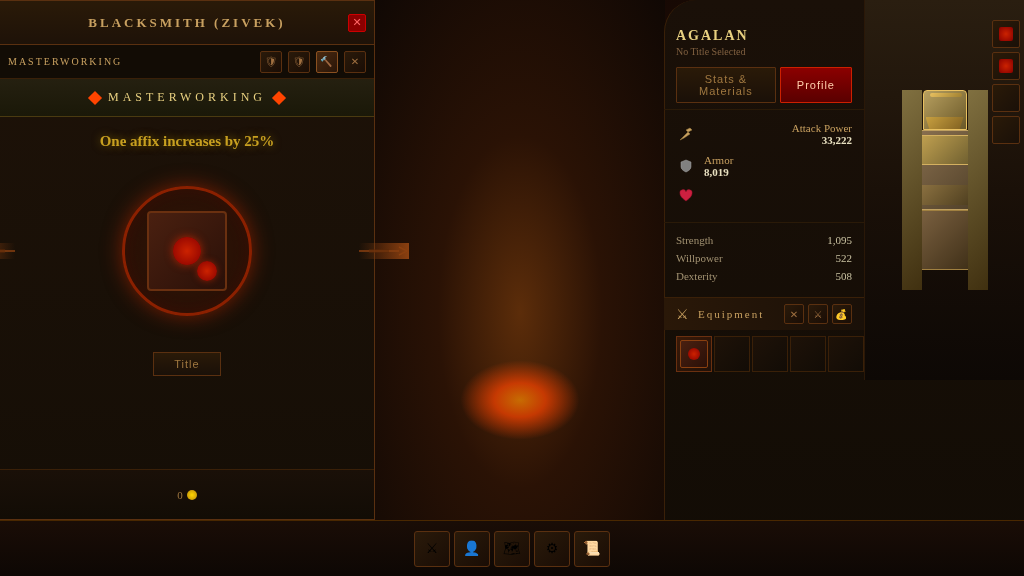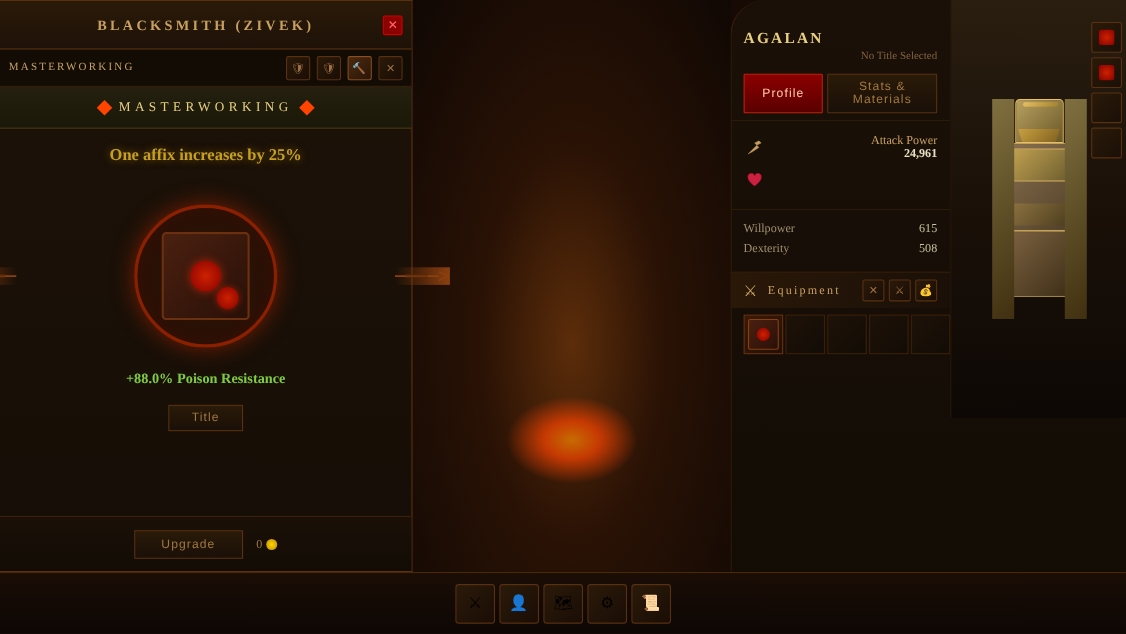--- a/index.html
+++ b/index.html
@@ -412,21 +412,20 @@
       color: #e8d080;
       font-size: 14px;
       font-weight: bold;
       letter-spacing: 2px;
     }
 
     .char-title {
       color: #806040;
       font-size: 10px;
       margin-top: 2px;
-      text-align: right;
     }
 
     .char-buttons {
       display: flex;
       gap: 4px;
       padding: 6px 12px;
     }
 
     .char-btn {
       padding: 5px 16px;
@@ -790,27 +789,25 @@
       </div>
 
       <div class="ornament-right">
         <svg width="50" height="16" viewBox="0 0 50 16">
           <path d="M0,8 L40,8 M40,4 L48,8 L40,12" stroke="#8b4010" stroke-width="1.5" fill="none"></path>
           <rect x="10" y="6" width="20" height="4" fill="#5a2808" opacity="0.5"></rect>
         </svg>
       </div>
     </div>
 
-    <div class="poison-text">+88.0% Poison Resistance</div>
 
     <button class="skip-btn">Title</button>
   </div>
 
   <div class="upgrade-section">
-    <button class="upgrade-btn">Upgrade</button>
     <div class="upgrade-cost">
       <span>0</span>
       <div class="gold-dot"></div>
     </div>
   </div>
 
 </div>
 
 <div class="bottom-left-gold">
   <div class="gold-display">
@@ -828,58 +825,73 @@
   </div>
 
   <div class="right-stats-col">
 
     <div class="char-name-section">
       <div class="char-name">AGALAN</div>
       <div class="char-title">No Title Selected</div>
     </div>
 
     <div class="char-buttons">
+      <button class="char-btn inactive">Stats &amp; Materials</button>
       <button class="char-btn active">Profile</button>
-      <button class="char-btn inactive">Stats &amp; Materials</button>
     </div>
 
     <div class="stats-section">
 
       <div class="stat-row">
         <div class="stat-icon">
           <svg width="16" height="16" viewBox="0 0 16 16">
             <path d="M2,14 L10,6 L8,4 L12,2 L14,4 L10,6 L12,8 L6,12 Z" fill="#c8a060" stroke="#a08040" stroke-width="0.5"></path>
           </svg>
         </div>
         <div style="flex:1;text-align:right;">
           <div class="stat-name">Attack Power</div>
-          <div class="stat-value">24,961</div>
-        </div>
-      </div>
-
+          <div class="stat-value">33,222</div>
+        </div>
+      </div>
+
+      <div class="stat-row">
+        <div class="stat-icon">
+          <svg width="16" height="16" viewBox="0 0 16 16">
+            <path d="M8,2 L13,4 L13,9 C13,12 8,14 8,14 C8,14 3,12 3,9 L3,4 Z" fill="#808080" stroke="#a0a0a0" stroke-width="0.5"></path>
+          </svg>
+        </div>
+        <div style="flex:1;">
+          <div class="stat-name">Armor</div>
+          <div class="stat-value">8,019</div>
+        </div>
+      </div>
 
       <div class="stat-row">
         <div class="stat-icon">
           <svg width="16" height="16" viewBox="0 0 16 16">
             <path d="M8,13 C8,13 2,9 2,5.5 A3,3 0 0,1 8,4 A3,3 0 0,1 14,5.5 C14,9 8,13 8,13 Z" fill="#cc2040" stroke="#aa1030" stroke-width="0.5"></path>
           </svg>
         </div>
       </div>
 
     </div>
 
     <div class="stat-divider"></div>
 
     <div style="padding: 4px 12px;">
 
+      <div class="stat-row-simple">
+        <span class="stat-name-simple">Strength</span>
+        <span class="stat-val-simple">1,095</span>
+      </div>
 
 
       <div class="stat-row-simple">
         <span class="stat-name-simple">Willpower</span>
-        <span class="stat-val-simple">615</span>
+        <span class="stat-val-simple">522</span>
       </div>
 
       <div class="stat-row-simple">
         <span class="stat-name-simple">Dexterity</span>
         <span class="stat-val-simple">508</span>
       </div>
 
     </div>
 
     <div class="equipment-section">

